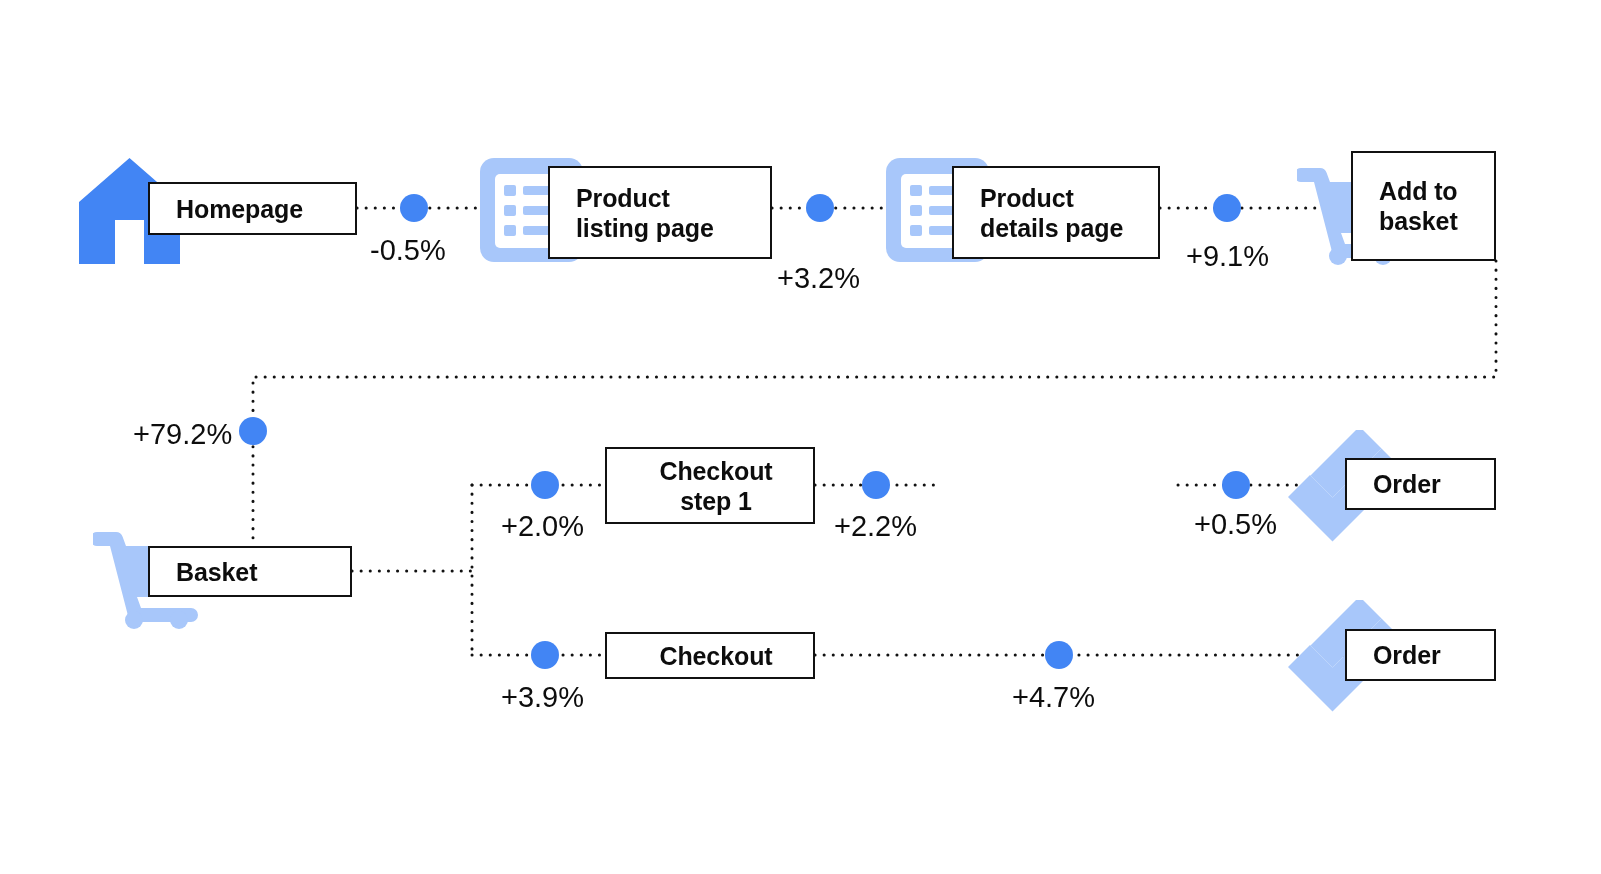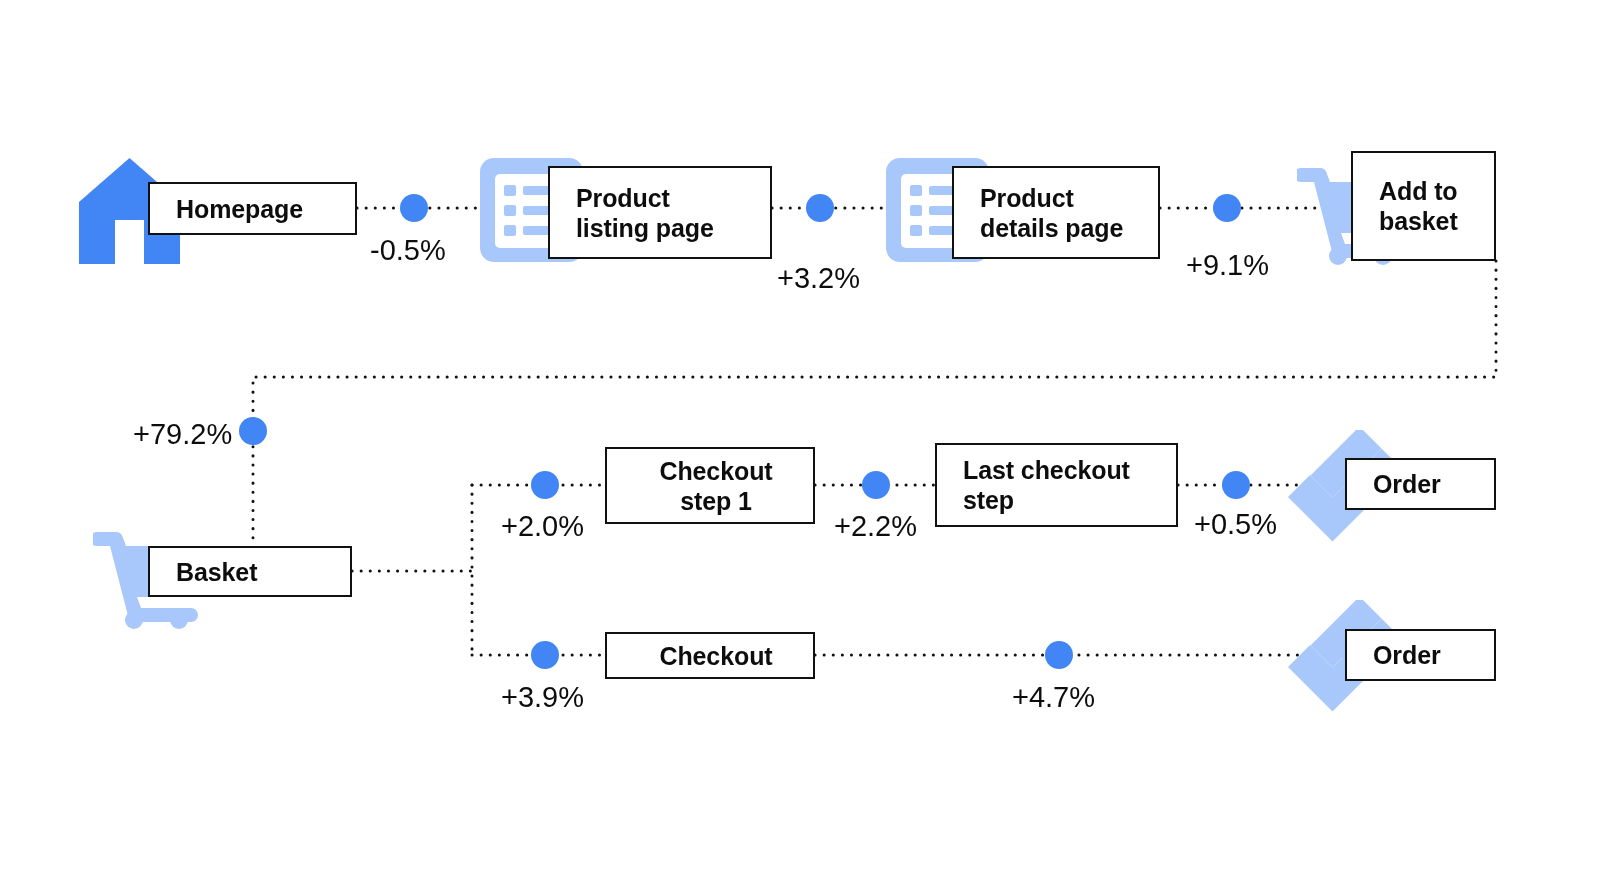--- a/index.html
+++ b/index.html
@@ -201,24 +201,20 @@
 
   <div class="node" style="left:148px; top:546px; width:204px; height:51px;">
     <span class="label">Basket</span>
   </div>
 
   <div class="node center" style="left:605px; top:447px; width:210px; height:77px;">
     <span class="label">Checkout
 step 1</span>
   </div>
 
-  <div class="node" style="left:935px; top:443px; width:243px; height:84px;">
-    <span class="label">Last checkout
-step</span>
-  </div>
 
   <div class="node order" style="left:1345px; top:458px; width:151px; height:52px;">
     <span class="label">Order</span>
   </div>
 
   <div class="node center" style="left:605px; top:632px; width:210px; height:47px;">
     <span class="label">Checkout</span>
   </div>
 
   <div class="node order" style="left:1345px; top:629px; width:151px; height:52px;">
@@ -230,21 +226,21 @@
   <div class="dot" style="left:1213px; top:194px;"></div>
   <div class="dot" style="left:239px; top:417px;"></div>
   <div class="dot" style="left:531px; top:471px;"></div>
   <div class="dot" style="left:862px; top:471px;"></div>
   <div class="dot" style="left:1222px; top:471px;"></div>
   <div class="dot" style="left:531px; top:641px;"></div>
   <div class="dot" style="left:1045px; top:641px;"></div>
 
   <div class="pct" style="left:370px; top:234px;">-0.5%</div>
   <div class="pct" style="left:777px; top:234px;margin-top:28px;">+3.2%</div>
-  <div class="pct" style="left:1186px; top:249px;">+9.1%</div>
+  <div class="pct" style="left:1186px; top:240px;">+9.1%</div>
   <div class="pct" style="left:133px; top:418px;">+79.2%</div>
   <div class="pct" style="left:501px; top:510px;text-align:center;">+2.0%</div>
   <div class="pct" style="left:834px; top:510px;">+2.2%</div>
   <div class="pct" style="left:1194px; top:508px;">+0.5%</div>
   <div class="pct" style="left:501px; top:681px;">+3.9%</div>
   <div class="pct" style="left:1012px; top:681px;">+4.7%</div>
 
 </div>
 
 </body></html>

